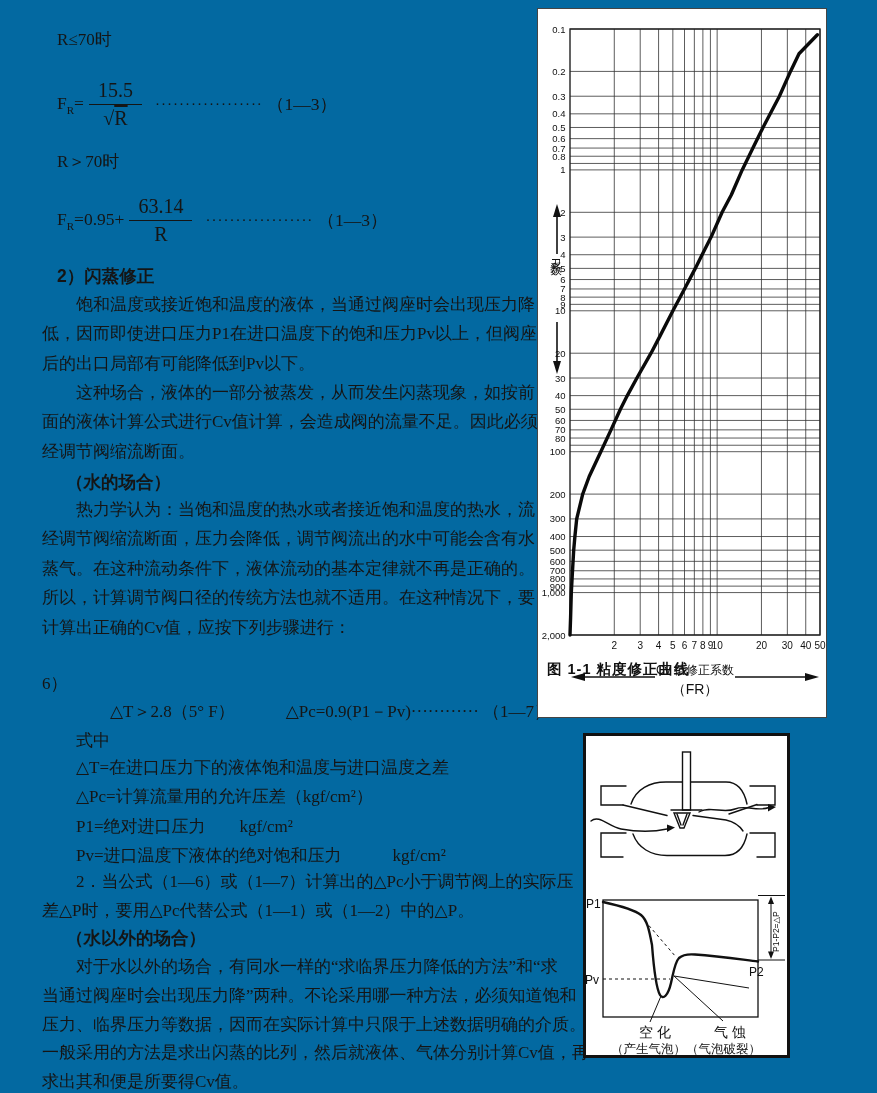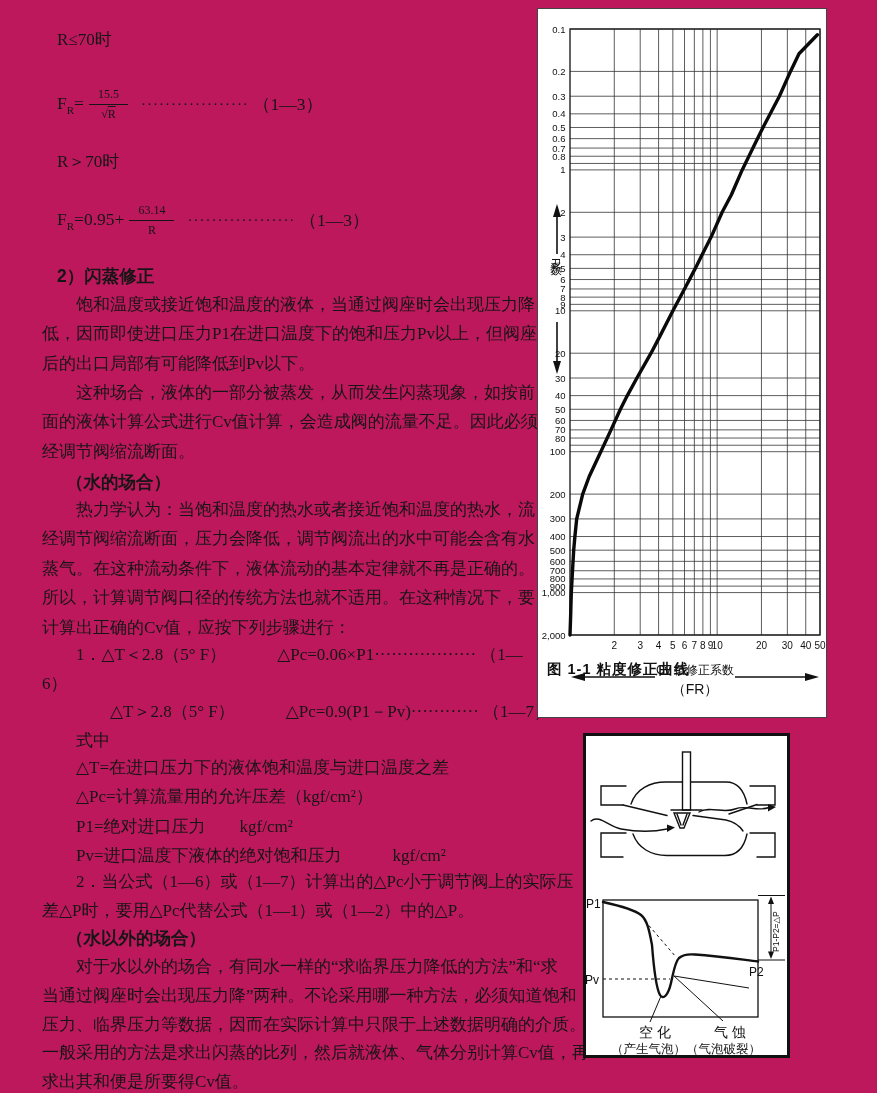--- a/index.html
+++ b/index.html
@@ -1,25 +1,25 @@
 <!DOCTYPE html>
 <html><head>
 <meta charset="utf-8">
 <style>
   html,body{margin:0;padding:0;background:#e8e8e8;}
-  .page{position:relative;width:877px;height:1093px;background:#be185d;overflow:hidden;
+  .page{position:relative;width:877px;height:1093px;background:#0369a1;overflow:hidden;
         font-family:"Liberation Serif","DejaVu Serif",serif;color:#151515;}
   .abs{position:absolute;}
   .tline{position:absolute;left:0;white-space:pre;font-size:17px;line-height:20px;}
   .para{position:absolute;left:42px;width:520px;}
   .para .tline{position:absolute;}
   .hd{font-weight:bold;font-family:"Liberation Sans","DejaVu Sans",sans-serif;font-size:17.5px;white-space:pre;}
   .cond{font-size:17px;white-space:pre;}
   .formula{position:absolute;display:flex;align-items:center;height:48px;font-size:17.5px;white-space:pre;}
-  .frac{display:inline-flex;flex-direction:column;align-items:center;margin:0 5px;font-size:12px;}
+  .frac{display:inline-flex;flex-direction:column;align-items:center;margin:0 5px;font-size:20px;}
   .frac .num{padding:0 9px 2px 9px;border-bottom:1.5px solid #151515;}
   .frac .den{padding-top:2px;}
   .ovl{text-decoration:overline;}
   sub.fsub{font-size:11px;}
   .dots{font-size:15px;letter-spacing:1px;margin:0 4px 0 8px;}
   .fig-border{position:absolute;border:1px solid #444;background:#fff;}
   .fig2-border{position:absolute;border:3px solid #111;background:#fff;}
   .figtext{position:absolute;font-family:"Liberation Sans","DejaVu Sans",sans-serif;color:#111;}
   .vlab{writing-mode:vertical-rl;letter-spacing:3px;font-size:11.5px;}
   svg{position:absolute;left:0;top:0;}
@@ -68,21 +68,20 @@
 
   <div class="tline hd" style="top:472px;left:66px">（水的场合）</div>
   <div class="para" style="top:500px">
       <div class="tline" style="top: 0px;">　　热力学认为：当饱和温度的热水或者接近饱和温度的热水，流</div>
       <div class="tline" style="top: 29.4px;">经调节阀缩流断面，压力会降低，调节阀流出的水中可能会含有水</div>
       <div class="tline" style="top: 58.8px;">蒸气。在这种流动条件下，液体流动的基本定律就不再是正确的。</div>
       <div class="tline" style="top: 88.2px;">所以，计算调节阀口径的传统方法也就不适用。在这种情况下，要</div>
       <div class="tline" style="top: 117.6px;">计算出正确的Cv值，应按下列步骤进行：</div>
     </div>
 
-  <div class="tline" style="top:645px;left:42px">　　1．△T＜2.8（5° F）　　　△Pc=0.06×P1·················· （1—</div>
   <div class="tline" style="top:674px;left:42px">6）</div>
   <div class="tline" style="top:702px;left:42px">　　　　△T＞2.8（5° F）　　　△Pc=0.9(P1－Pv)············ （1—7）</div>
   <div class="tline" style="top:731px;left:42px">　　式中</div>
   <div class="para" style="top:758px">
       <div class="tline" style="top: 0px;">　　△T=在进口压力下的液体饱和温度与进口温度之差</div>
       <div class="tline" style="top: 29.4px;">　　△Pc=计算流量用的允许压差（kgf/cm²）</div>
       <div class="tline" style="top: 58.8px;">　　P1=绝对进口压力　　kgf/cm²</div>
       <div class="tline" style="top: 88.2px;">　　Pv=进口温度下液体的绝对饱和压力　　　kgf/cm²</div>
     </div>
   <div class="para" style="top:872px">

